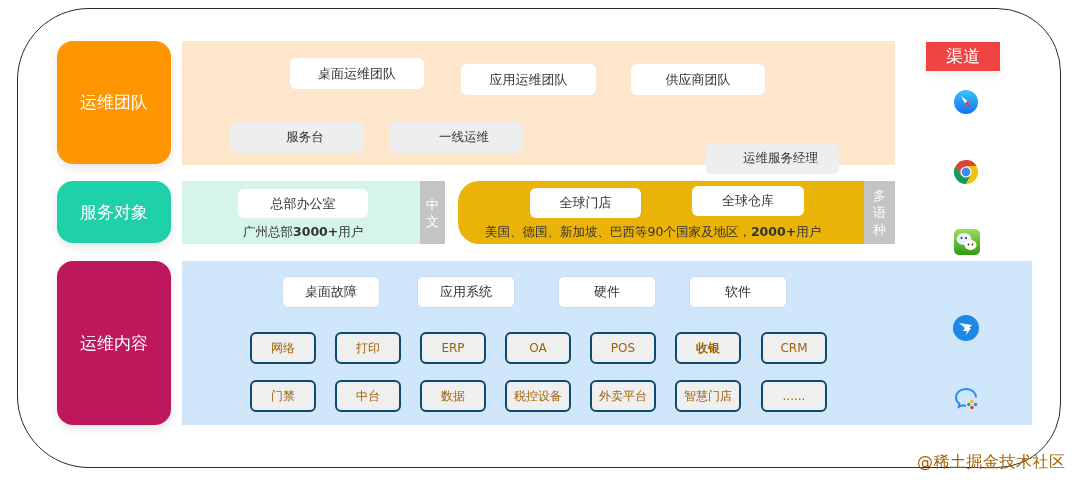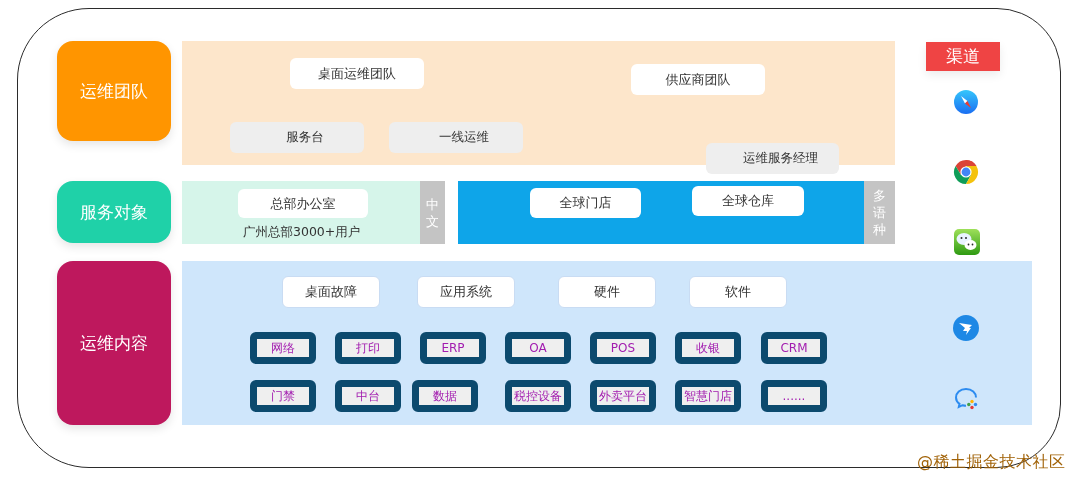--- a/index.html
+++ b/index.html
@@ -10,41 +10,41 @@
     position: absolute; left: 17px; top: 8px; width: 1044px; height: 460px;
     border: 1.5px solid #2b2b2b; border-radius: 72px 64px 64px 72px;
   }
 
   .label {
     position: absolute; left: 57px; width: 114px;
     display: flex; align-items: center; justify-content: center;
     color: #fff; font-size: 17px; border-radius: 16px;
     box-shadow: 0 4px 10px rgba(0,0,0,0.10);
   }
-  .label.team { top: 41px; height: 100px; background: #ff9500; text-align: right; }
+  .label.team { top: 41px; height: 123px; background: #ff9500; text-align: right; }
   .label.target { top: 181px; height: 62px; background: #1fd1a8; }
   .label.content { top: 261px; height: 164px; background: #be185d; }
 
   .panel { position: absolute; }
   .panel.team { left: 182px; top: 41px; width: 713px; height: 124px; background: #fde6cb; }
   .panel.hq { left: 182px; top: 181px; width: 263px; height: 63px; background: #d6f5ea; }
-  .panel.global { left: 458px; top: 181px; width: 437px; height: 63px; background: #0ea5e9; }
+  .panel.global { left: 458px; top: 181px; width: 437px; height: 63px; background: #eab308; border-radius: 21px; }
   .panel.content { left: 182px; top: 261px; width: 850px; height: 164px; background: #cfe6fb; }
 
   .box {
     position: absolute; display: flex; align-items: center; justify-content: center;
     font-size: 13px; color: #333; border-radius: 6px; white-space: nowrap;
   }
   .box.white { background: #ffffff; }
   .box.gray { background: #eeeeee; font-size: 12.5px; padding-left: 16px; }
-  .box.tile { background: #efefef; border: 7px solid #0c4a6e; font-size: 12px; color: #a21caf; }
+  .box.tile { background: #efefef; border: 2px solid #0c4a6e; font-size: 12px; color: #a16207; }
   .box.whiteb { background: #ffffff; border: 1px solid #c9dcf3; }
 
   .subtext { position: absolute; font-size: 12.5px; color: #333; white-space: nowrap; }
-  .subtext b { font-weight: normal; margin-top: 24px; }
+  .subtext b { font-weight: bold; margin-top: 24px; }
 
   .vstrip {
     position: absolute; top: 0; height: 63px; background: #c4c4c4; color: #fff;
     font-size: 13px; line-height: 17px; display: flex; flex-direction: column;
     align-items: center; justify-content: center; text-align: center;
   }
 
   .channel-tag {
     position: absolute; left: 926px; top: 42px; width: 74px; height: 29px;
     background: #ef4444; color: #fff; font-size: 17px; border-radius: 0;
@@ -62,20 +62,21 @@
 <body>
 
 <div class="frame"></div>
 
 <div class="label team">运维团队</div>
 <div class="label target">服务对象</div>
 <div class="label content">运维内容</div>
 
 <div class="panel team">
   <div class="box white" style="left:108px;top:17px;width:134px;height:31px;">桌面运维团队</div>
+  <div class="box white" style="left:279px;top:23px;width:135px;height:31px;">应用运维团队</div>
   <div class="box white" style="left:449px;top:23px;width:134px;height:31px;">供应商团队</div>
 
   <div class="box gray" style="left:48px;top:81px;width:134px;height:31px;">服务台</div>
   <div class="box gray" style="left:207px;top:81px;width:134px;height:31px;">一线运维</div>
   <div class="box gray" style="left:524px;top:81px;width:133px;height:31px;margin-top:21px;">运维服务经理</div>
 </div>
 
 <div class="panel hq">
   <div class="box white" style="left:56px;top:8px;width:130px;height:29px;">总部办公室</div>
   <div class="subtext" style="left:61px;top:43px;">
@@ -83,44 +84,47 @@
   </div>
   <div class="vstrip" style="left:238px;width:25px;">
     <span>中</span>
     <span>文</span>
   </div>
 </div>
 
 <div class="panel global">
   <div class="box white" style="left:72px;top:7px;width:111px;height:30px;">全球门店</div>
   <div class="box white" style="left:234px;top:5px;width:112px;height:30px;">全球仓库</div>
+  <div class="subtext" style="left:27px;top:43px;">
+    <span>美国、德国、新加坡、巴西等90个国家及地区，</span><b>2000+</b><span>用户</span>
+  </div>
   <div class="vstrip" style="left:406px;width:31px;">
     <span>多</span>
     <span>语</span>
     <span>种</span>
   </div>
 </div>
 
 <div class="panel content">
   <div class="box whiteb" style="left:100px;top:15px;width:98px;height:32px;">桌面故障</div>
   <div class="box whiteb" style="left:235px;top:15px;width:98px;height:32px;">应用系统</div>
   <div class="box whiteb" style="left:376px;top:15px;width:98px;height:32px;">硬件</div>
   <div class="box whiteb" style="left:507px;top:15px;width:98px;height:32px;">软件</div>
 
   <div class="box tile" style="left:68px;top:71px;width:66px;height:32px;">网络</div>
   <div class="box tile" style="left:153px;top:71px;width:66px;height:32px;">打印</div>
   <div class="box tile" style="left:238px;top:71px;width:66px;height:32px;">ERP</div>
   <div class="box tile" style="left:323px;top:71px;width:66px;height:32px;">OA</div>
   <div class="box tile" style="left:408px;top:71px;width:66px;height:32px;">POS</div>
-  <div class="box tile" style="left:493px;top:71px;width:66px;height:32px;">收银</div>
+  <div class="box tile" style="left:493px;top:71px;width:66px;height:32px;font-weight:bold;">收银</div>
   <div class="box tile" style="left:579px;top:71px;width:66px;height:32px;">CRM</div>
 
   <div class="box tile" style="left:68px;top:119px;width:66px;height:32px;">门禁</div>
   <div class="box tile" style="left:153px;top:119px;width:66px;height:32px;">中台</div>
-  <div class="box tile" style="left:230px;top:119px;width:66px;height:32px;">数据</div>
+  <div class="box tile" style="left:238px;top:119px;width:66px;height:32px;">数据</div>
   <div class="box tile" style="left:323px;top:119px;width:66px;height:32px;">税控设备</div>
   <div class="box tile" style="left:408px;top:119px;width:66px;height:32px;">外卖平台</div>
   <div class="box tile" style="left:493px;top:119px;width:66px;height:32px;">智慧门店</div>
   <div class="box tile" style="left:579px;top:119px;width:66px;height:32px;">......</div>
 </div>
 
 <div class="channel-tag">渠道</div>
 
 <svg class="channel-icon" style="left:952px;top:88px;" viewBox="0 0 28 28">
   <defs>

